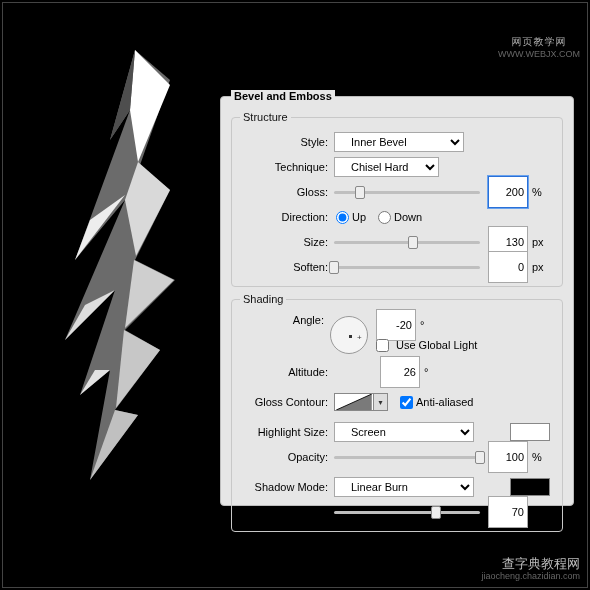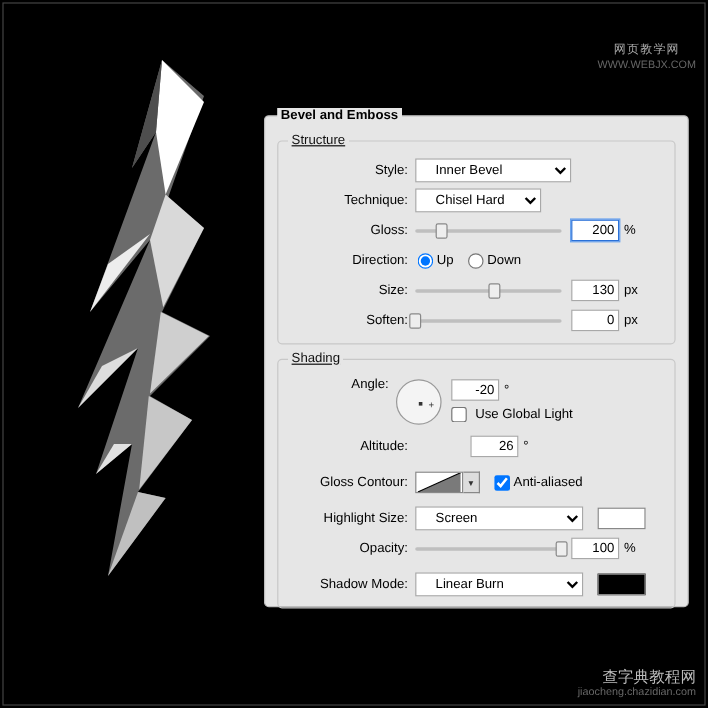--- a/index.html
+++ b/index.html
@@ -70,28 +70,27 @@
     border: 1px solid #c8c8c8;
     border-radius: 4px;
     padding: 6px 8px 6px 8px;
     margin-top: 6px;
     position: relative;
   }
   fieldset.group legend {
     padding: 0 3px;
     font-size: 11px;
     color: #111;
-    text-decoration: underline;
   }
 
   .row {
     display: flex;
     align-items: center;
     height: 24px;
-    margin: 1px 16px;
+    margin: 1px 4px;
   }
   .label {
     width: 90px;
     text-align: right;
     padding-right: 6px;
     font-size: 11px;
   }
   select {
     font-size: 11px;
     height: 20px;
@@ -114,21 +113,21 @@
     top: -5px;
     width: 10px;
     height: 13px;
     background: #eee;
     border: 1px solid #888;
     border-radius: 2px;
     margin-left: -5px;
   }
   .num-input {
     width: 40px;
-    height: 18px;
+    height: 32px;
     text-align: right;
     font-size: 11px;
     border: 1px solid #a8a8a8;
     padding-right: 3px;
     background: #fff;
   }
   .num-input.highlight {
     border-color: #2a70d7;
     box-shadow: 0 0 0 1px #6aa3ee;
   }
@@ -343,14 +342,22 @@
 
     <div class="row" style="margin-top:6px">
       <div class="label">Shadow Mode:</div>
       <select class="select-wide" style="width:140px">
         <option>Linear Burn</option>
       </select>
       <span style="flex:1"></span>
       <span class="swatch" style="background:#000"></span>
     </div>
 
+    <div class="row">
+      <div class="label">Opacity:</div>
+      <div class="slider-track">
+        <div class="slider-thumb" style="left:70%"></div>
+      </div>
+      <input class="num-input" value="70" style="">
+      <div class="unit">%</div>
+    </div>
   </fieldset>
 </div>
 
 </body></html>

